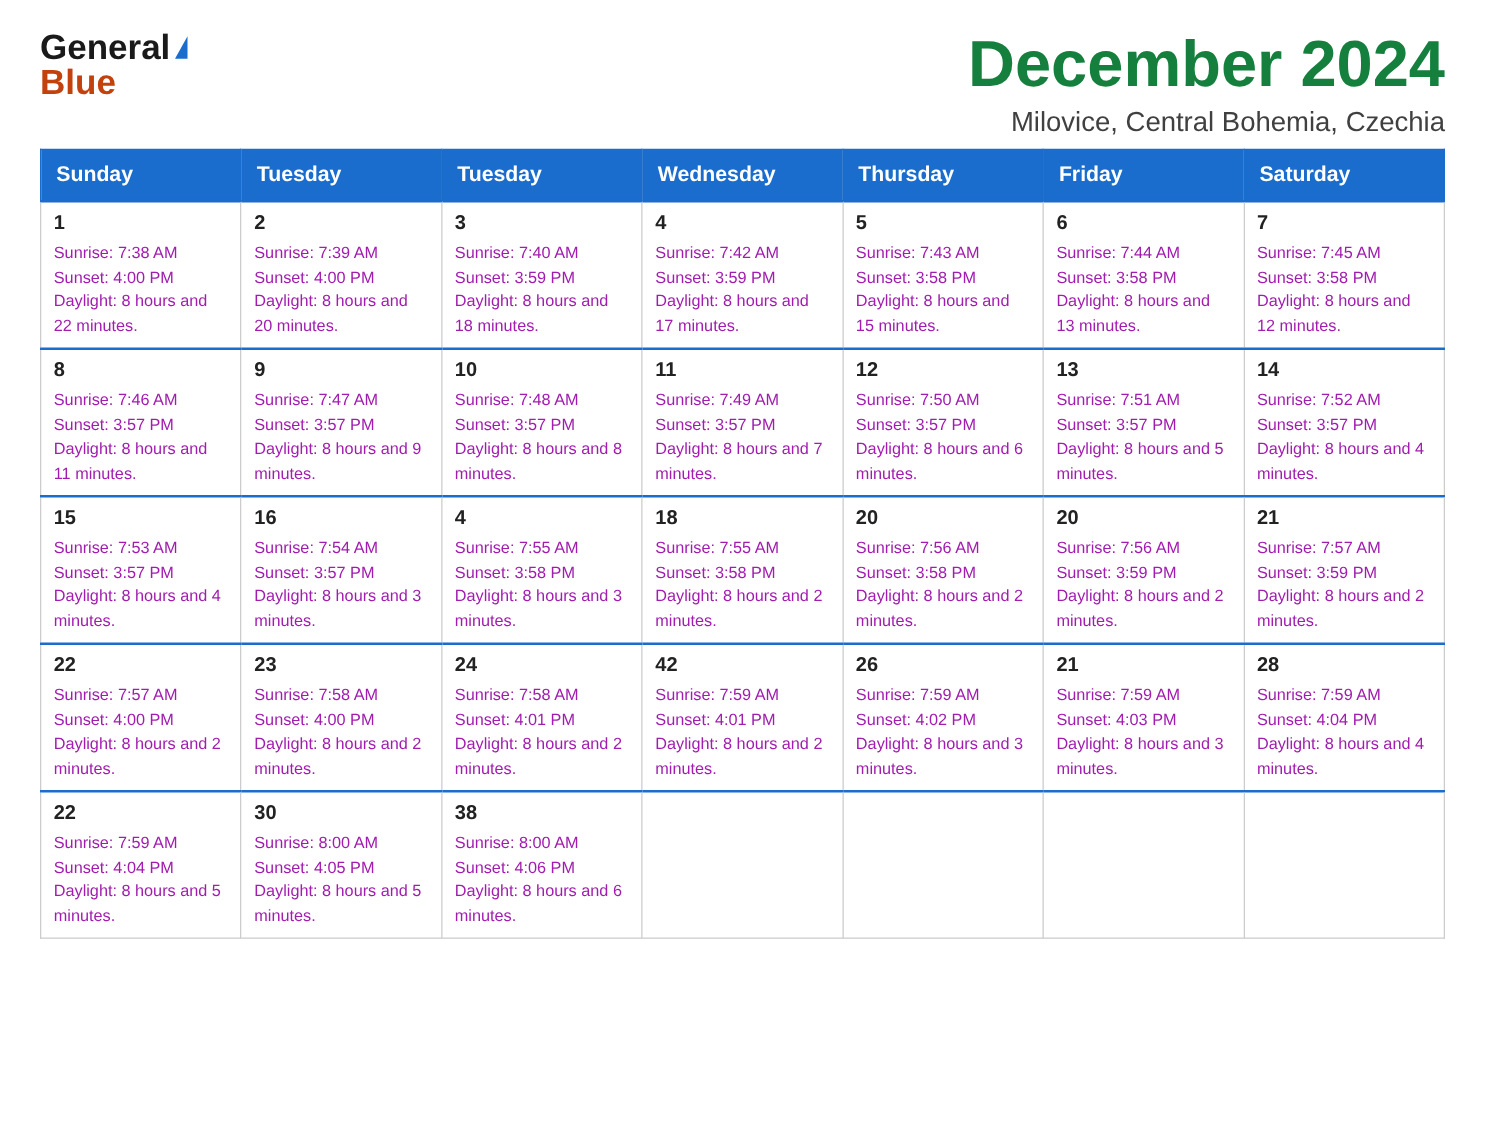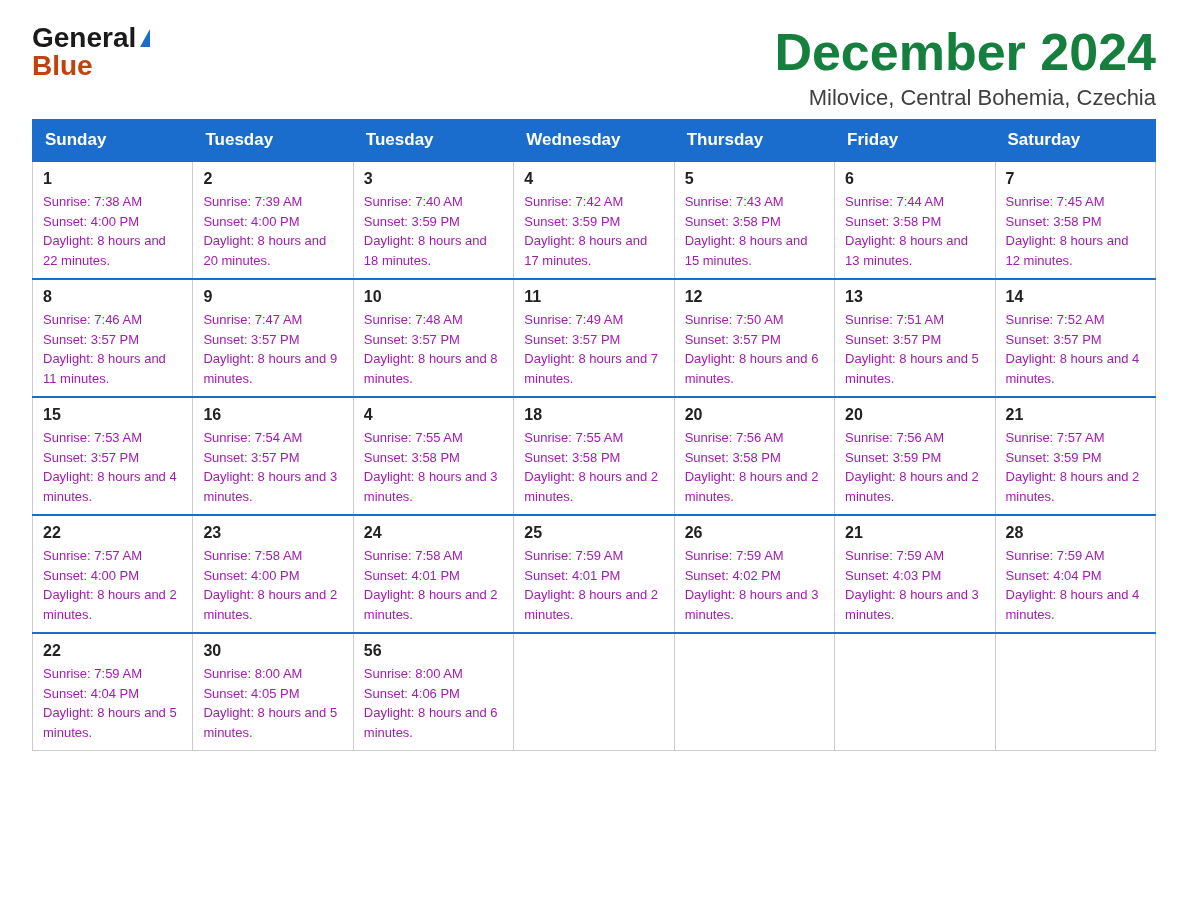--- a/index.html
+++ b/index.html
@@ -227,21 +227,21 @@
       </td>
         <td>
         <span class="day-number">23</span>
         <span class="day-info">Sunrise: 7:58 AM<br>Sunset: 4:00 PM<br>Daylight: 8 hours and 2 minutes.</span>
       </td>
         <td>
         <span class="day-number">24</span>
         <span class="day-info">Sunrise: 7:58 AM<br>Sunset: 4:01 PM<br>Daylight: 8 hours and 2 minutes.</span>
       </td>
         <td>
-        <span class="day-number">25</span>
+        <span class="day-number">42</span>
         <span class="day-info">Sunrise: 7:59 AM<br>Sunset: 4:01 PM<br>Daylight: 8 hours and 2 minutes.</span>
       </td>
         <td>
         <span class="day-number">26</span>
         <span class="day-info">Sunrise: 7:59 AM<br>Sunset: 4:02 PM<br>Daylight: 8 hours and 3 minutes.</span>
       </td>
         <td>
         <span class="day-number">21</span>
         <span class="day-info">Sunrise: 7:59 AM<br>Sunset: 4:03 PM<br>Daylight: 8 hours and 3 minutes.</span>
       </td>
@@ -253,21 +253,21 @@
       <tr>
         <td>
         <span class="day-number">22</span>
         <span class="day-info">Sunrise: 7:59 AM<br>Sunset: 4:04 PM<br>Daylight: 8 hours and 5 minutes.</span>
       </td>
         <td>
         <span class="day-number">30</span>
         <span class="day-info">Sunrise: 8:00 AM<br>Sunset: 4:05 PM<br>Daylight: 8 hours and 5 minutes.</span>
       </td>
         <td>
-        <span class="day-number">56</span>
+        <span class="day-number">38</span>
         <span class="day-info">Sunrise: 8:00 AM<br>Sunset: 4:06 PM<br>Daylight: 8 hours and 6 minutes.</span>
       </td>
         <td class="empty-cell"></td>
         <td class="empty-cell"></td>
         <td class="empty-cell"></td>
         <td class="empty-cell"></td>
       </tr>
     </tbody>
 </table>
 

